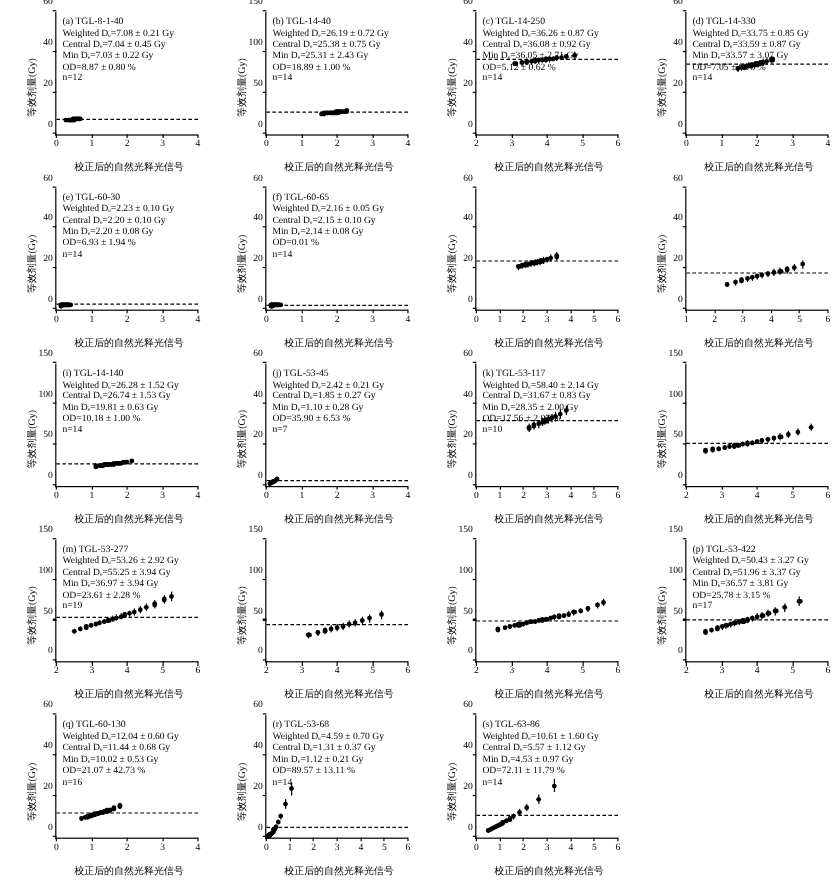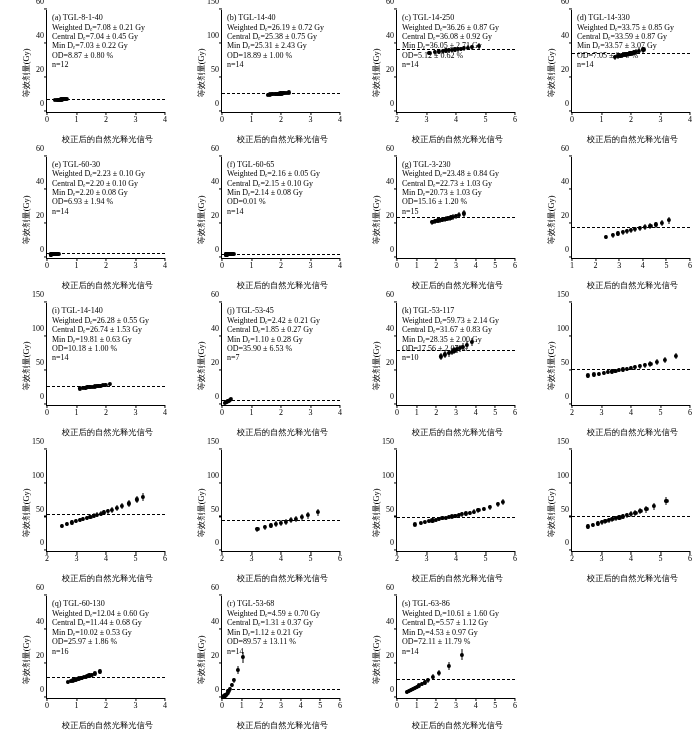--- a/index.html
+++ b/index.html
@@ -443,28 +443,20 @@
         <div class="err" style="left: 46%; bottom: 37.5%; height: 5%;"></div>
         <div class="pt" style="left: 46%; bottom: 40%;"></div>
         <div class="err" style="left: 47.6667%; bottom: 37.8333%; height: 5.33333%;"></div>
         <div class="pt" style="left: 47.6667%; bottom: 40.5%;"></div>
         <div class="err" style="left: 49.6667%; bottom: 38.5%; height: 5.33333%;"></div>
         <div class="pt" style="left: 49.6667%; bottom: 41.1667%;"></div>
         <div class="err" style="left: 52.3333%; bottom: 39.3333%; height: 5.66667%;"></div>
         <div class="pt" style="left: 52.3333%; bottom: 42.1667%;"></div>
         <div class="err" style="left: 57%; bottom: 40.8333%; height: 6.33333%;"></div>
         <div class="pt" style="left: 57%; bottom: 44%;"></div>
-        <div class="ann">
-          <div class="t">(g) TGL-3-230</div>
-          <div>Weighted Dₑ=23.48 ± 0.84 Gy</div>
-          <div>Central Dₑ=22.73 ± 1.03 Gy</div>
-          <div>Min Dₑ=20.73 ± 1.03 Gy</div>
-          <div>OD=15.16 ± 1.20 %</div>
-          <div>n=15</div>
-        </div>
       </div>
     </div>
     <div class="panel">
       <div class="ylabel">等效剂量(Gy)</div>
       <div class="xlabel">校正后的自然光释光信号</div>
       <div class="plot">
         <div class="ytick" style="bottom: 0%;">0</div>
         <div class="ytickmark" style="bottom: 0%;"></div>
         <div class="ytick" style="bottom: 33.3333%;">20</div>
         <div class="ytickmark" style="bottom: 33.3333%;"></div>
@@ -559,21 +551,21 @@
         <div class="err" style="left: 45.25%; bottom: 17.5333%; height: 2.26667%;"></div>
         <div class="pt" style="left: 45.25%; bottom: 18.6667%;"></div>
         <div class="err" style="left: 47.25%; bottom: 17.8667%; height: 2.26667%;"></div>
         <div class="pt" style="left: 47.25%; bottom: 19%;"></div>
         <div class="err" style="left: 49.5%; bottom: 18.2667%; height: 2.4%;"></div>
         <div class="pt" style="left: 49.5%; bottom: 19.4667%;"></div>
         <div class="err" style="left: 53%; bottom: 18.8667%; height: 2.53333%;"></div>
         <div class="pt" style="left: 53%; bottom: 20.1333%;"></div>
         <div class="ann">
           <div class="t">(i) TGL-14-140</div>
-          <div>Weighted Dₑ=26.28 ± 0.55 Gy</div>
+          <div>Weighted Dₑ=26.28 ± 1.52 Gy</div>
           <div>Central Dₑ=26.74 ± 1.53 Gy</div>
           <div>Min Dₑ=19.81 ± 0.63 Gy</div>
           <div>OD=10.18 ± 1.00 %</div>
           <div>n=14</div>
         </div>
       </div>
     </div>
     <div class="panel">
       <div class="ylabel">等效剂量(Gy)</div>
       <div class="xlabel">校正后的自然光释光信号</div>
@@ -663,21 +655,21 @@
         <div class="err" style="left: 53.3333%; bottom: 52%; height: 7.33333%;"></div>
         <div class="pt" style="left: 53.3333%; bottom: 55.6667%;"></div>
         <div class="err" style="left: 56%; bottom: 53.1667%; height: 7.66667%;"></div>
         <div class="pt" style="left: 56%; bottom: 57%;"></div>
         <div class="err" style="left: 59%; bottom: 54.8333%; height: 7.66667%;"></div>
         <div class="pt" style="left: 59%; bottom: 58.6667%;"></div>
         <div class="err" style="left: 63.3333%; bottom: 57.5%; height: 8.33333%;"></div>
         <div class="pt" style="left: 63.3333%; bottom: 61.6667%;"></div>
         <div class="ann">
           <div class="t">(k) TGL-53-117</div>
-          <div>Weighted Dₑ=59.73 ± 2.14 Gy</div>
+          <div>Weighted Dₑ=58.40 ± 2.14 Gy</div>
           <div>Central Dₑ=31.67 ± 0.83 Gy</div>
           <div>Min Dₑ=28.35 ± 2.00 Gy</div>
           <div>OD=17.56 ± 2.07 %</div>
           <div>n=10</div>
         </div>
       </div>
     </div>
     <div class="panel">
       <div class="ylabel">等效剂量(Gy)</div>
       <div class="xlabel">校正后的自然光释光信号</div>
@@ -793,20 +785,28 @@
         <div class="err" style="left: 59.25%; bottom: 39.4667%; height: 5.73333%;"></div>
         <div class="pt" style="left: 59.25%; bottom: 42.3333%;"></div>
         <div class="err" style="left: 63.75%; bottom: 41.3333%; height: 6%;"></div>
         <div class="pt" style="left: 63.75%; bottom: 44.3333%;"></div>
         <div class="err" style="left: 69.25%; bottom: 43.8%; height: 6.4%;"></div>
         <div class="pt" style="left: 69.25%; bottom: 47%;"></div>
         <div class="err" style="left: 76.25%; bottom: 47.5333%; height: 6.93333%;"></div>
         <div class="pt" style="left: 76.25%; bottom: 51%;"></div>
         <div class="err" style="left: 81.25%; bottom: 49.6667%; height: 7.33333%;"></div>
         <div class="pt" style="left: 81.25%; bottom: 53.3333%;"></div>
+        <div class="ann">
+          <div class="t">(m) TGL-53-277</div>
+          <div>Weighted Dₑ=53.26 ± 2.92 Gy</div>
+          <div>Central Dₑ=55.25 ± 3.94 Gy</div>
+          <div>Min Dₑ=36.97 ± 3.94 Gy</div>
+          <div>OD=23.61 ± 2.28 %</div>
+          <div>n=19</div>
+        </div>
       </div>
     </div>
     <div class="panel">
       <div class="ylabel">等效剂量(Gy)</div>
       <div class="xlabel">校正后的自然光释光信号</div>
       <div class="plot">
         <div class="ytick" style="bottom: 0%;">0</div>
         <div class="ytickmark" style="bottom: 0%;"></div>
         <div class="ytick" style="bottom: 33.3333%;">50</div>
         <div class="ytickmark" style="bottom: 33.3333%;"></div>
@@ -968,20 +968,28 @@
         <div class="err" style="left: 53.75%; bottom: 34.8667%; height: 6%;"></div>
         <div class="pt" style="left: 53.75%; bottom: 37.8667%;"></div>
         <div class="err" style="left: 58%; bottom: 36.3333%; height: 6.26667%;"></div>
         <div class="pt" style="left: 58%; bottom: 39.4667%;"></div>
         <div class="err" style="left: 63%; bottom: 38.2%; height: 6.53333%;"></div>
         <div class="pt" style="left: 63%; bottom: 41.4667%;"></div>
         <div class="err" style="left: 69.5%; bottom: 40.8%; height: 7.06667%;"></div>
         <div class="pt" style="left: 69.5%; bottom: 44.3333%;"></div>
         <div class="err" style="left: 80%; bottom: 45.4%; height: 7.86667%;"></div>
         <div class="pt" style="left: 80%; bottom: 49.3333%;"></div>
+        <div class="ann">
+          <div class="t">(p) TGL-53-422</div>
+          <div>Weighted Dₑ=50.43 ± 3.27 Gy</div>
+          <div>Central Dₑ=51.96 ± 3.37 Gy</div>
+          <div>Min Dₑ=36.57 ± 3.81 Gy</div>
+          <div>OD=25.78 ± 3.15 %</div>
+          <div>n=17</div>
+        </div>
       </div>
     </div>
     <div class="panel">
       <div class="ylabel">等效剂量(Gy)</div>
       <div class="xlabel">校正后的自然光释光信号</div>
       <div class="plot">
         <div class="ytick" style="bottom: 0%;">0</div>
         <div class="ytickmark" style="bottom: 0%;"></div>
         <div class="ytick" style="bottom: 33.3333%;">20</div>
         <div class="ytickmark" style="bottom: 33.3333%;"></div>
@@ -1030,21 +1038,21 @@
         <div class="pt" style="left: 38%; bottom: 22.8333%;"></div>
         <div class="err" style="left: 40.75%; bottom: 22%; height: 4%;"></div>
         <div class="pt" style="left: 40.75%; bottom: 24%;"></div>
         <div class="err" style="left: 45%; bottom: 23.8333%; height: 4.33333%;"></div>
         <div class="pt" style="left: 45%; bottom: 26%;"></div>
         <div class="ann">
           <div class="t">(q) TGL-60-130</div>
           <div>Weighted Dₑ=12.04 ± 0.60 Gy</div>
           <div>Central Dₑ=11.44 ± 0.68 Gy</div>
           <div>Min Dₑ=10.02 ± 0.53 Gy</div>
-          <div>OD=25.97 ± 1.86 %</div>
+          <div>OD=21.07 ± 42.73 %</div>
           <div>n=16</div>
         </div>
       </div>
     </div>
     <div class="panel">
       <div class="ylabel">等效剂量(Gy)</div>
       <div class="xlabel">校正后的自然光释光信号</div>
       <div class="plot">
         <div class="ytick" style="bottom: 0%;">0</div>
         <div class="ytickmark" style="bottom: 0%;"></div>

